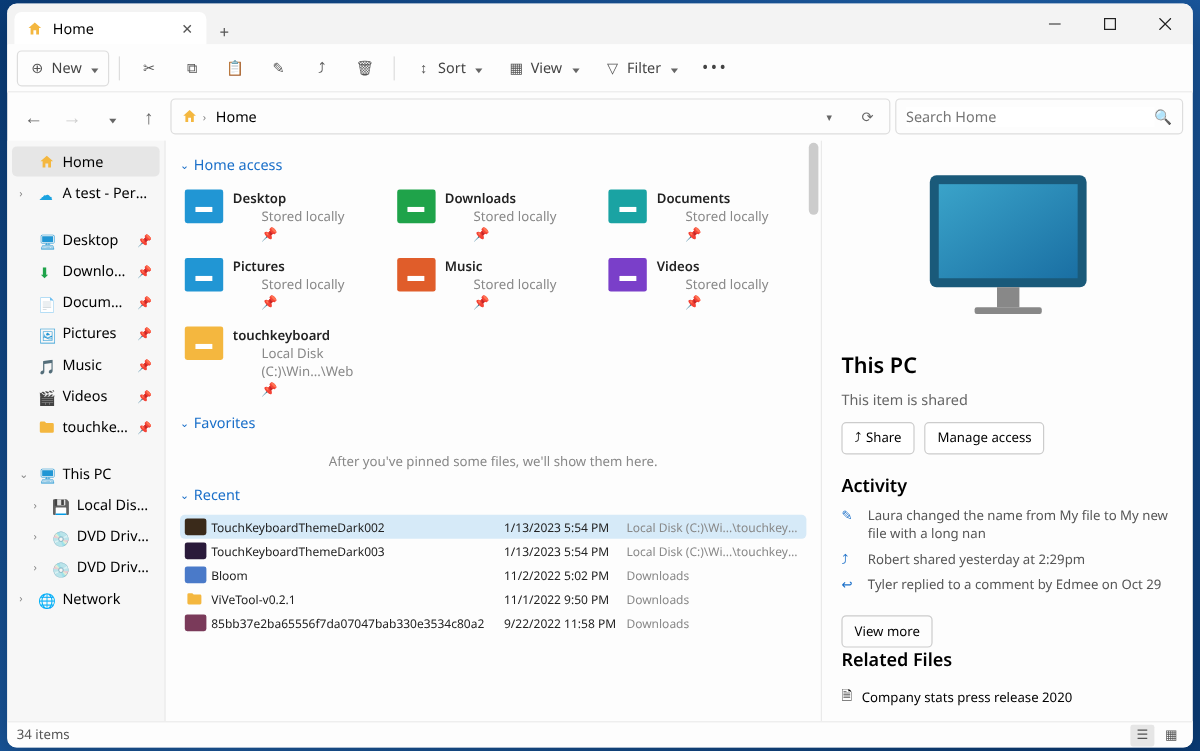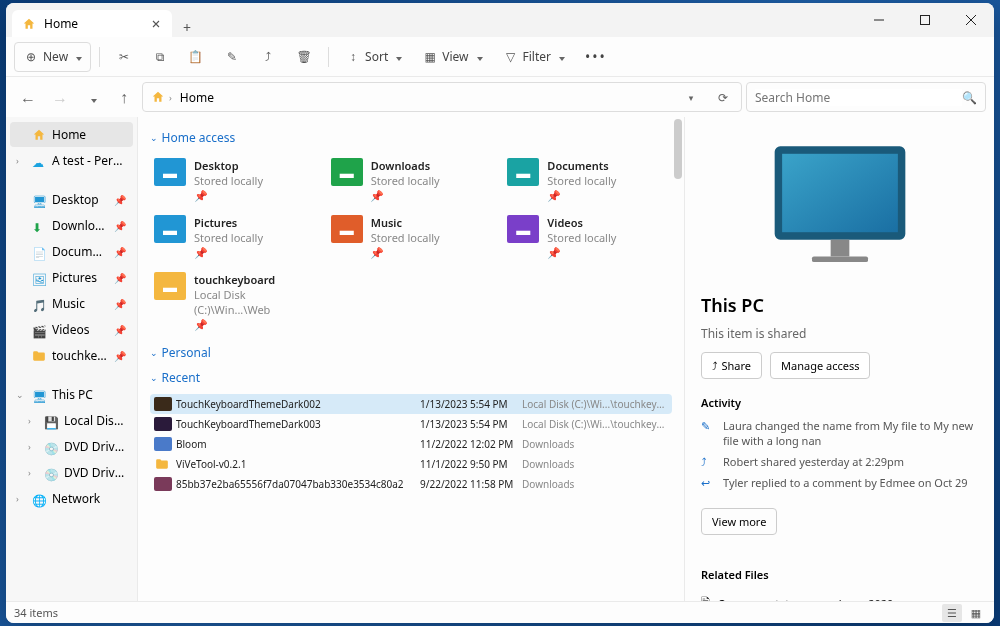--- a/index.html
+++ b/index.html
@@ -50,43 +50,43 @@
 
 
 .main { flex: 1; overflow-y: auto; padding: 8px 12px; position: relative; }
 .section-header { display: flex; align-items: center; gap: 4px; color: #1a6fc9; font-size: 12px; margin: 4px 0 8px; cursor: pointer; }
 .section-chev { font-size: 9px; color: #1a6fc9; }
 .quick-grid { display: grid; grid-template-columns: repeat(3, 1fr); gap: 4px 8px; margin-bottom: 8px; }
 .qa-item { display: flex; gap: 8px; padding: 4px; border-radius: 4px; cursor: pointer; }
 .qa-icon { width: 32px; height: 28px; border-radius: 2px; flex-shrink: 0; display: flex; align-items: center; justify-content: center; color: #fff; font-size: 14px; }
 .qa-text { display: flex; flex-direction: column; font-size: 11px; }
 .qa-name { font-weight: 600; color: #222; }
-.qa-sub { color: #888; }
+.qa-sub { color: #888; margin-left: 24px; }
 .empty-msg { text-align: center; color: #888; font-size: 11px; padding: 8px 0; }
 
 .recent-row { display: grid; grid-template-columns: 16px 238px 96px 1fr; align-items: center; gap: 6px; font-size: 10px; padding: 3px 4px; border-radius: 4px; cursor: pointer; }
 .recent-row.selected { background: #d6eaf8; }
 .r-thumb { width: 18px; height: 14px; background: #888; border-radius: 2px; flex-shrink: 0; }
 .r-name { color: #222; white-space: nowrap; overflow: hidden; text-overflow: ellipsis; }
 .r-date { color: #222; }
 .r-loc { color: #888; white-space: nowrap; overflow: hidden; text-overflow: ellipsis; }
 .scrollbar-fake { position: absolute; right: 2px; top: 2px; width: 8px; height: 60px; background: #ccc; border-radius: 4px; }
 
 
 .details { width: 310px; border-left: 1px solid #eaeaea; padding: 12px 16px; font-size: 12px; overflow-y: auto; }
 .monitor { width: 150px; height: 140px; margin: 8px auto 16px; display: block; }
 .det-title { font-size: 18px; font-weight: 600; margin-bottom: 8px; }
 .det-sub { color: #666; margin-bottom: 10px; }
 .det-btns { display: flex; gap: 8px; margin-bottom: 16px; }
 .det-btn { padding: 5px 10px; border: 1px solid #ccc; border-radius: 4px; background: #fff; cursor: pointer; font-size: 11px; display: flex; align-items: center; gap: 4px; }
-.det-section-title { font-weight: 600; margin-bottom: 8px; font-size: 11px; }
+.det-section-title { font-weight: 600; margin-bottom: 8px; font-size: 15px; }
 .activity-item { display: flex; gap: 8px; font-size: 11px; color: #555; margin-bottom: 6px; align-items: flex-start; }
 .act-icon { width: 14px; height: 14px; color: #1a6fc9; flex-shrink: 0; }
 .view-more { padding: 5px 10px; border: 1px solid #ccc; border-radius: 4px; font-size: 11px; cursor: pointer; margin-top: 4px; display: inline-block; }
-.related { margin-top: 32px; }
+.related { margin-top: 0; }
 .rel-item { display: flex; gap: 8px; align-items: center; font-size: 11px; padding: 4px 0; }
 
 
 .statusbar { height: 22px; border-top: 1px solid #eaeaea; display: flex; align-items: center; padding: 0 8px; font-size: 11px; color: #555; background: #fdfdfd; }
 .sb-right { margin-left: auto; display: flex; gap: 4px; }
 .view-toggle { width: 20px; height: 18px; display: flex; align-items: center; justify-content: center; cursor: pointer; border-radius: 2px; }
 .view-toggle.active { background: #e6e6e6; }
 
 
 .ic-blue { background: #2196d4; }
@@ -356,22 +356,23 @@
     <div class="qa-text">
               <span class="qa-name">touchkeyboard</span>
     <span class="qa-sub">Local Disk (C:)\Win...\Web</span>
     <span class="qa-sub">📌</span>
             </div>
           </div>
         </div>
 
       <div class="section-header">
           <span class="section-chev">⌄</span>
-          <span>Personal</span>
-        </div>
+          <span>Favorites</span>
+        </div>
+      <div class="empty-msg">After you've pinned some files, we'll show them here.</div>
 
       <div class="section-header">
           <span class="section-chev">⌄</span>
           <span>Recent</span>
         </div>
       <div id="recent-list">
           <div class="recent-row selected">
             <div style="display:flex;gap:2px;align-items:center">
               <div class="r-thumb" style="background:#3a2a1a"></div>
             </div>
@@ -385,21 +386,21 @@
             </div>
     <span class="r-name">TouchKeyboardThemeDark003</span>
     <span class="r-date">1/13/2023 5:54 PM</span>
     <span class="r-loc">Local Disk (C:)\Wi...\touchkeyboard</span>
           </div>
           <div class="recent-row">
             <div style="display:flex;gap:2px;align-items:center">
               <div class="r-thumb" style="background:#4a7ac9"></div>
             </div>
     <span class="r-name">Bloom</span>
-    <span class="r-date">11/2/2022 12:02 PM</span>
+    <span class="r-date">11/2/2022 5:02 PM</span>
     <span class="r-loc">Downloads</span>
           </div>
           <div class="recent-row">
             <div style="display:flex;gap:2px;align-items:center">
               <svg width="18" height="14" class="folder-svg" viewBox="0 0 24 24">
                 <path d="M2 6a2 2 0 012-2h5l2 2h9a2 2 0 012 2v10a2 2 0 01-2 2H4a2 2 0 01-2-2z"></path>
               </svg>
             </div>
     <span class="r-name">ViVeTool-v0.2.1</span>
     <span class="r-date">11/1/2022 9:50 PM</span>

